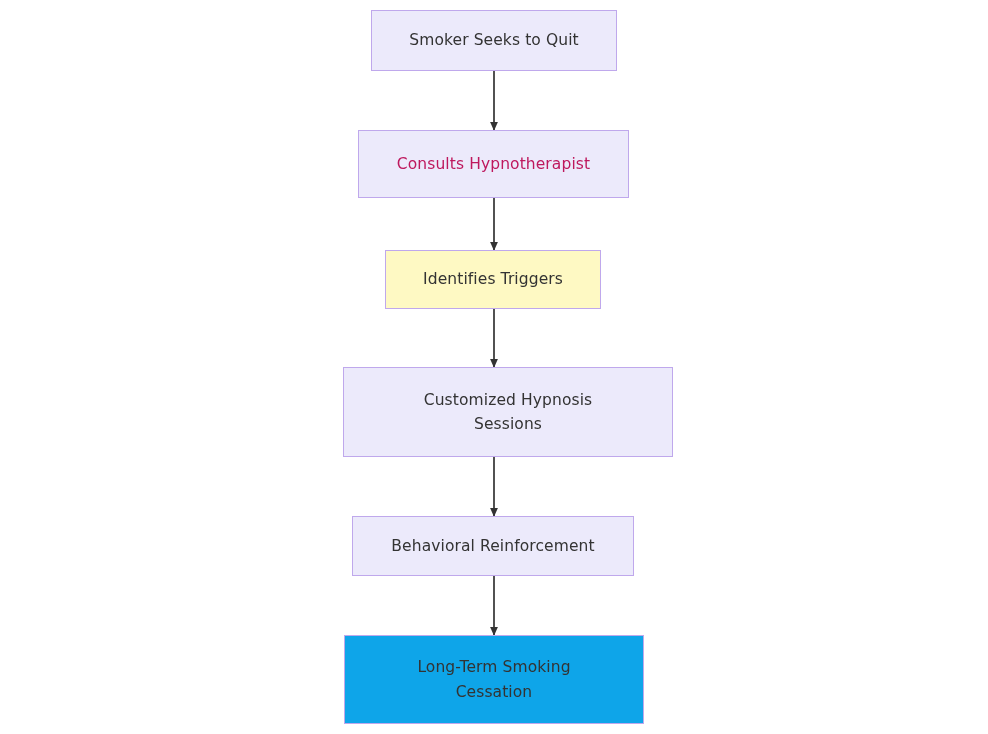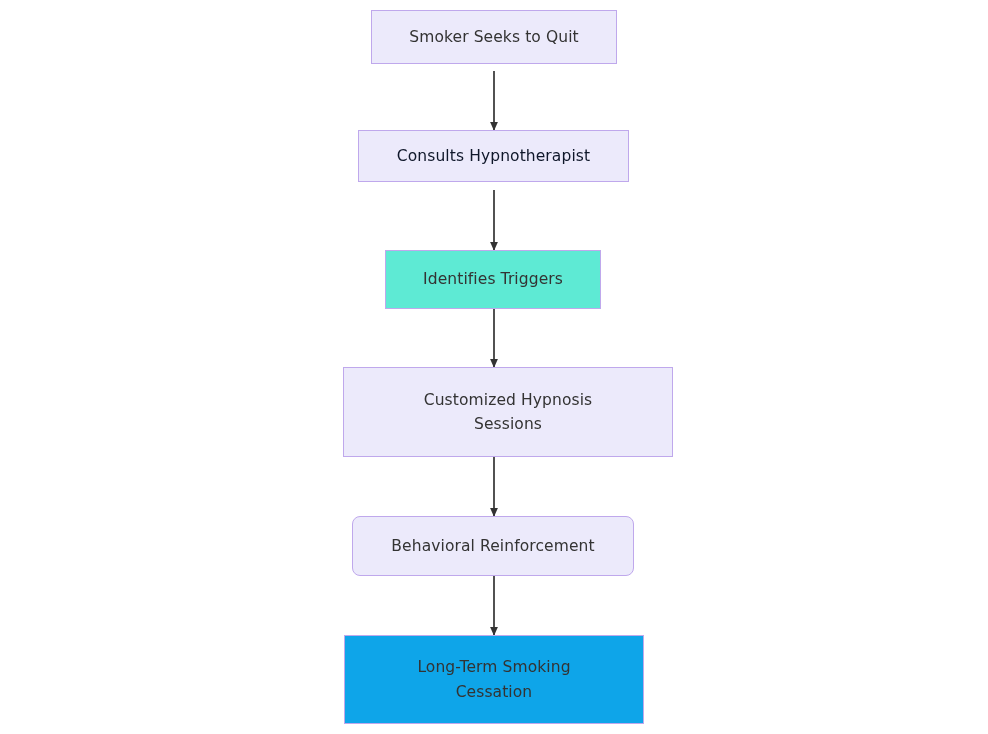--- a/index.html
+++ b/index.html
@@ -60,38 +60,38 @@
     </defs>
     <g id="edges-group">
         <line x1="494" y1="71" x2="494" y2="130" stroke="#333333" stroke-width="1.7" marker-end="url(#arrowhead)"></line>
         <line x1="494" y1="190" x2="494" y2="250" stroke="#333333" stroke-width="1.7" marker-end="url(#arrowhead)"></line>
         <line x1="494" y1="309" x2="494" y2="367" stroke="#333333" stroke-width="1.7" marker-end="url(#arrowhead)"></line>
         <line x1="494" y1="457" x2="494" y2="516" stroke="#333333" stroke-width="1.7" marker-end="url(#arrowhead)"></line>
         <line x1="494" y1="576" x2="494" y2="635" stroke="#333333" stroke-width="1.7" marker-end="url(#arrowhead)"></line>
       </g>
   </svg>
 
-  <div class="node" style="left: 371px; top: 10px; width: 246px; height: 54px; background: rgb(236, 234, 251); border-color: rgb(191, 168, 236); color: rgb(51, 51, 51);">
+  <div class="node" style="left: 371px; top: 10px; width: 246px; height: 61px; background: rgb(236, 234, 251); border-color: rgb(191, 168, 236); color: rgb(51, 51, 51);">
     <span class="node-label">Smoker Seeks to Quit</span>
   </div>
 
-  <div class="node" style="left: 358px; top: 130px; width: 271px; height: 52px; background: rgb(236, 234, 251); border-color: rgb(191, 168, 236); color: #0f172a;">
+  <div class="node" style="left: 358px; top: 130px; width: 271px; height: 68px; background: rgb(236, 234, 251); border-color: rgb(191, 168, 236); color: #be185d;">
     <span class="node-label">Consults Hypnotherapist</span>
   </div>
 
-  <div class="node" style="left: 385px; top: 250px; width: 216px; height: 59px; background: #5eead4; border-color: rgb(191, 168, 236); color: rgb(51, 51, 51); text-align: right;">
+  <div class="node" style="left: 385px; top: 250px; width: 216px; height: 59px; background: #fef9c3; border-color: rgb(191, 168, 236); color: rgb(51, 51, 51); text-align: right;">
     <span class="node-label">Identifies Triggers</span>
   </div>
 
   <div class="node" style="left: 343px; top: 367px; width: 330px; height: 90px; background: rgb(236, 234, 251); border-color: rgb(191, 168, 236); color: rgb(51, 51, 51);">
     <span class="node-label">Customized Hypnosis
 Sessions</span>
   </div>
 
-  <div class="node" style="left: 352px; top: 516px; width: 282px; height: 60px; background: rgb(236, 234, 251); border-color: rgb(191, 168, 236); color: rgb(51, 51, 51); border-radius: 8px;">
+  <div class="node" style="left: 352px; top: 516px; width: 282px; height: 60px; background: rgb(236, 234, 251); border-color: rgb(191, 168, 236); color: rgb(51, 51, 51);">
     <span class="node-label">Behavioral Reinforcement</span>
   </div>
 
   <div class="node" style="left: 344px; top: 635px; width: 300px; height: 89px; background: #0ea5e9; border-color: rgb(191, 168, 236); color: rgb(51, 51, 51);">
     <span class="node-label">Long-Term Smoking
 Cessation</span>
   </div>
 
 </div>
 

